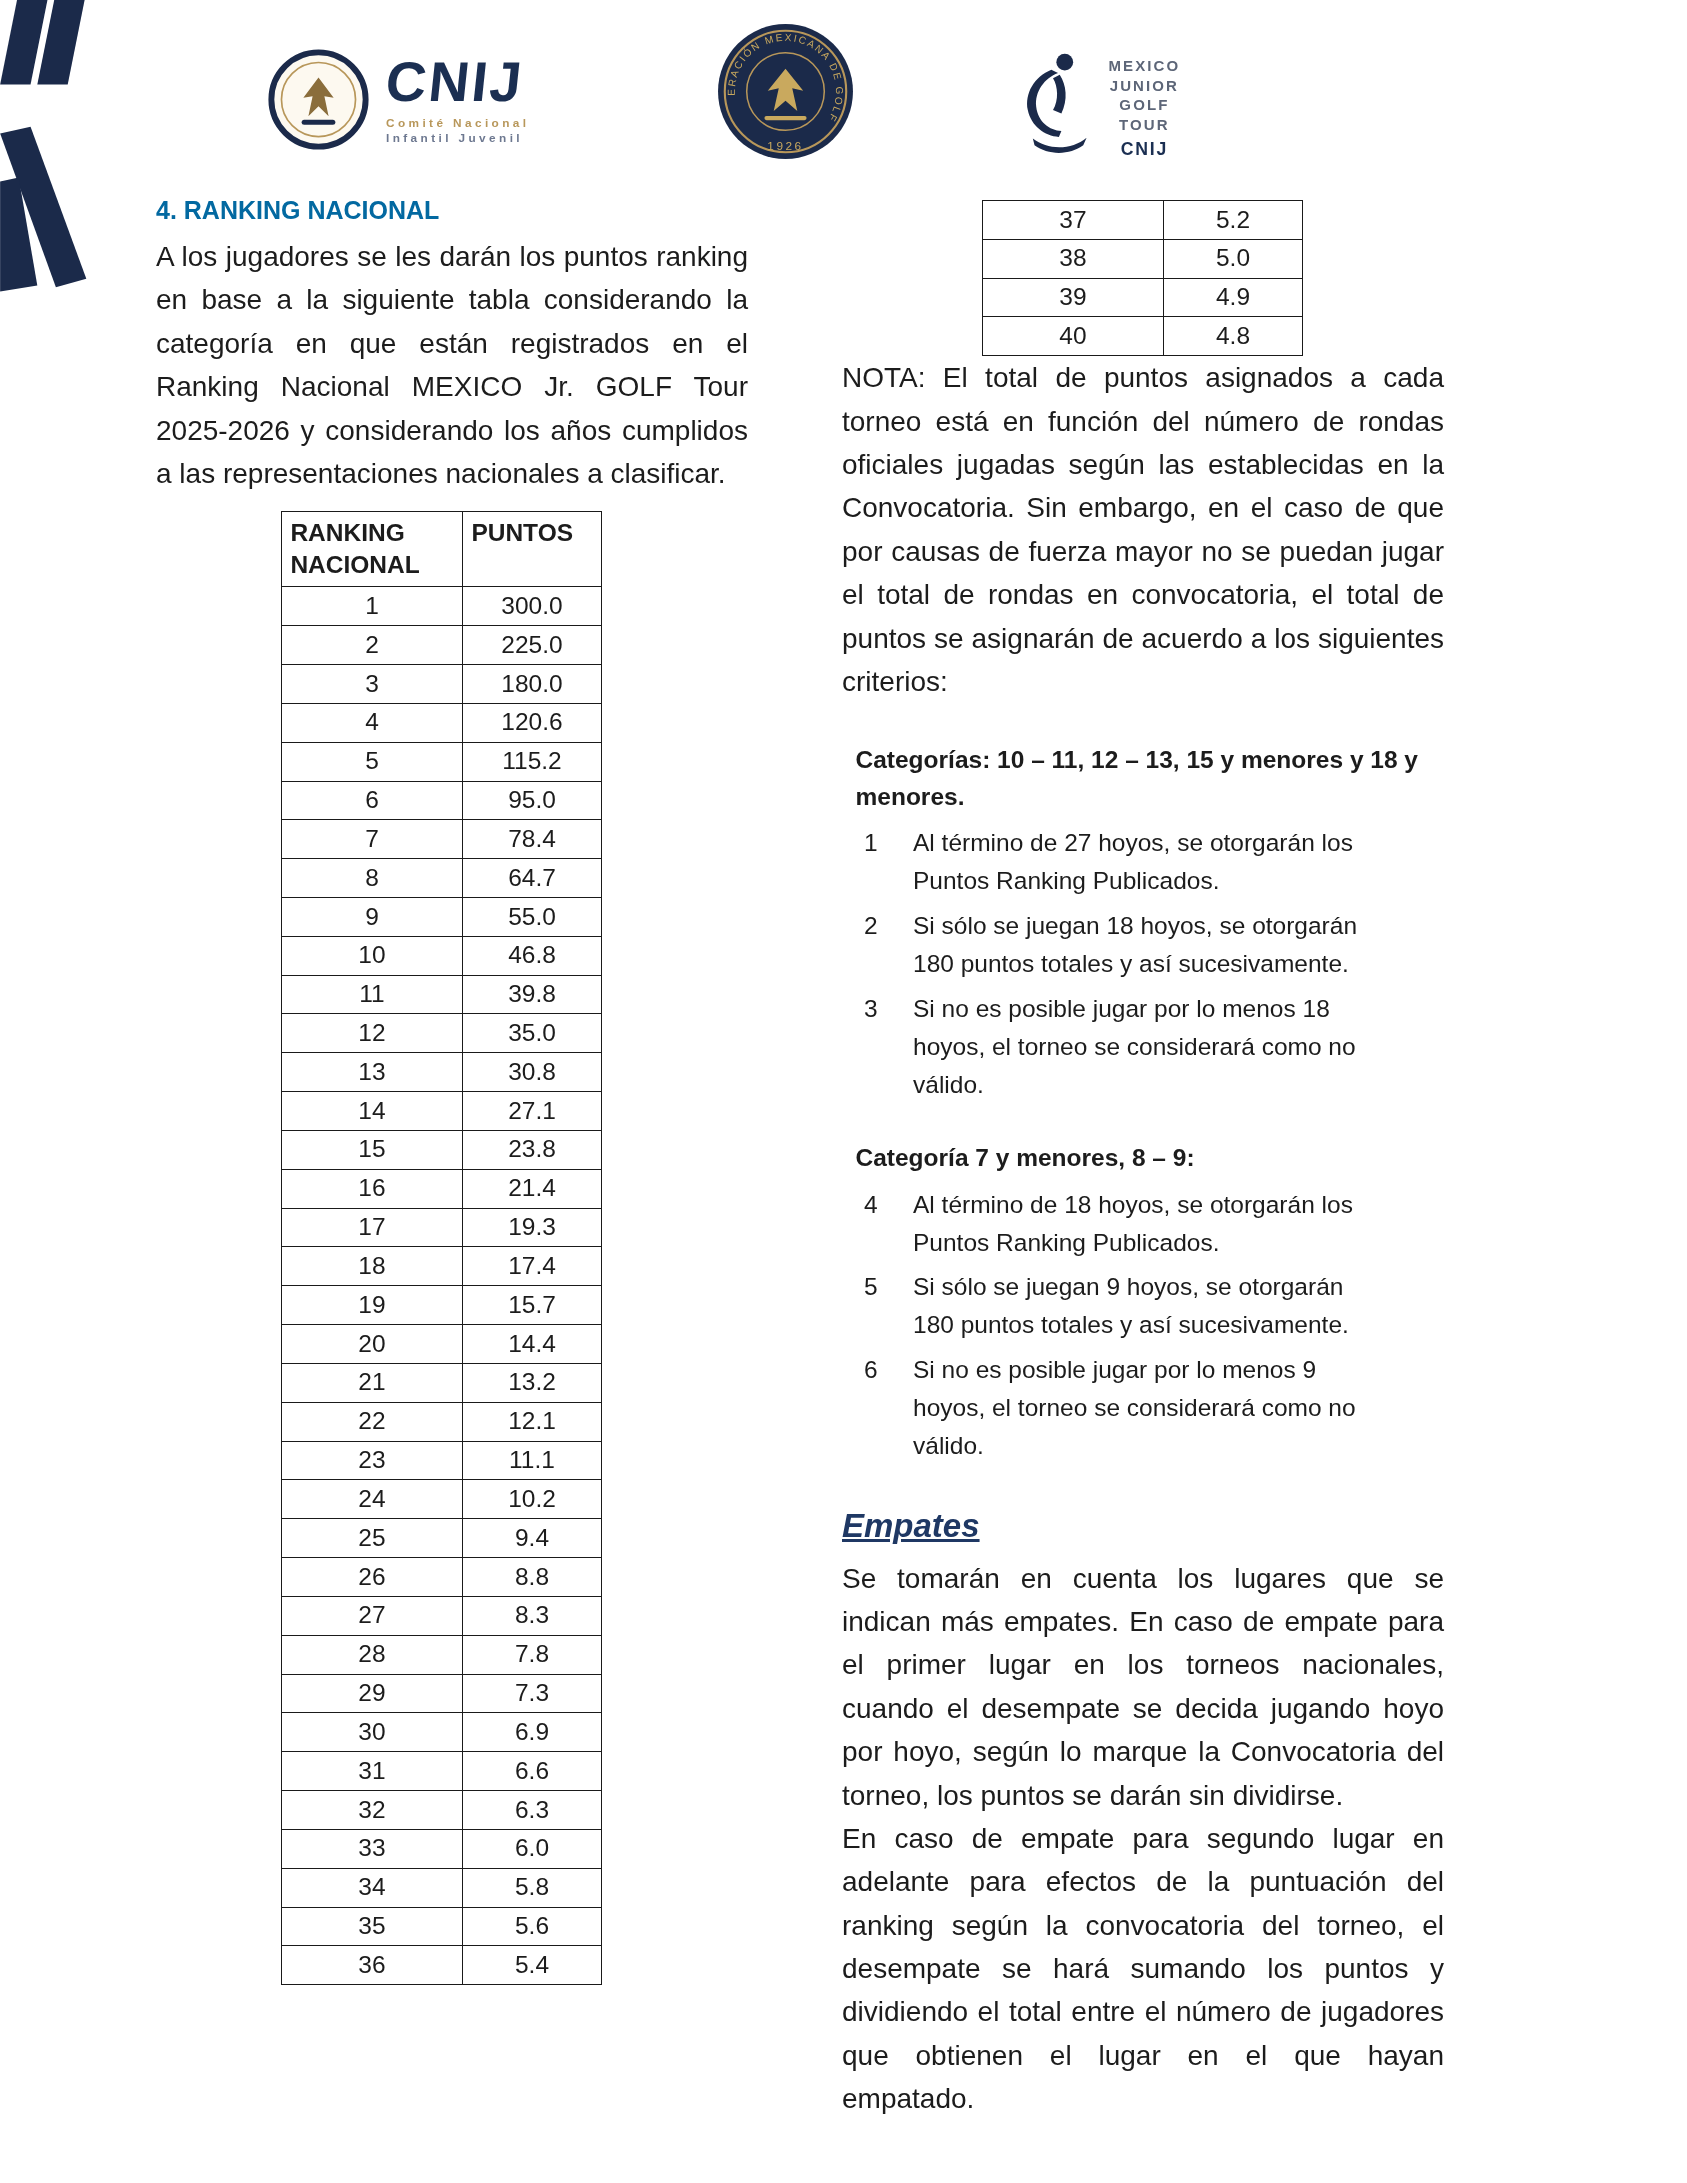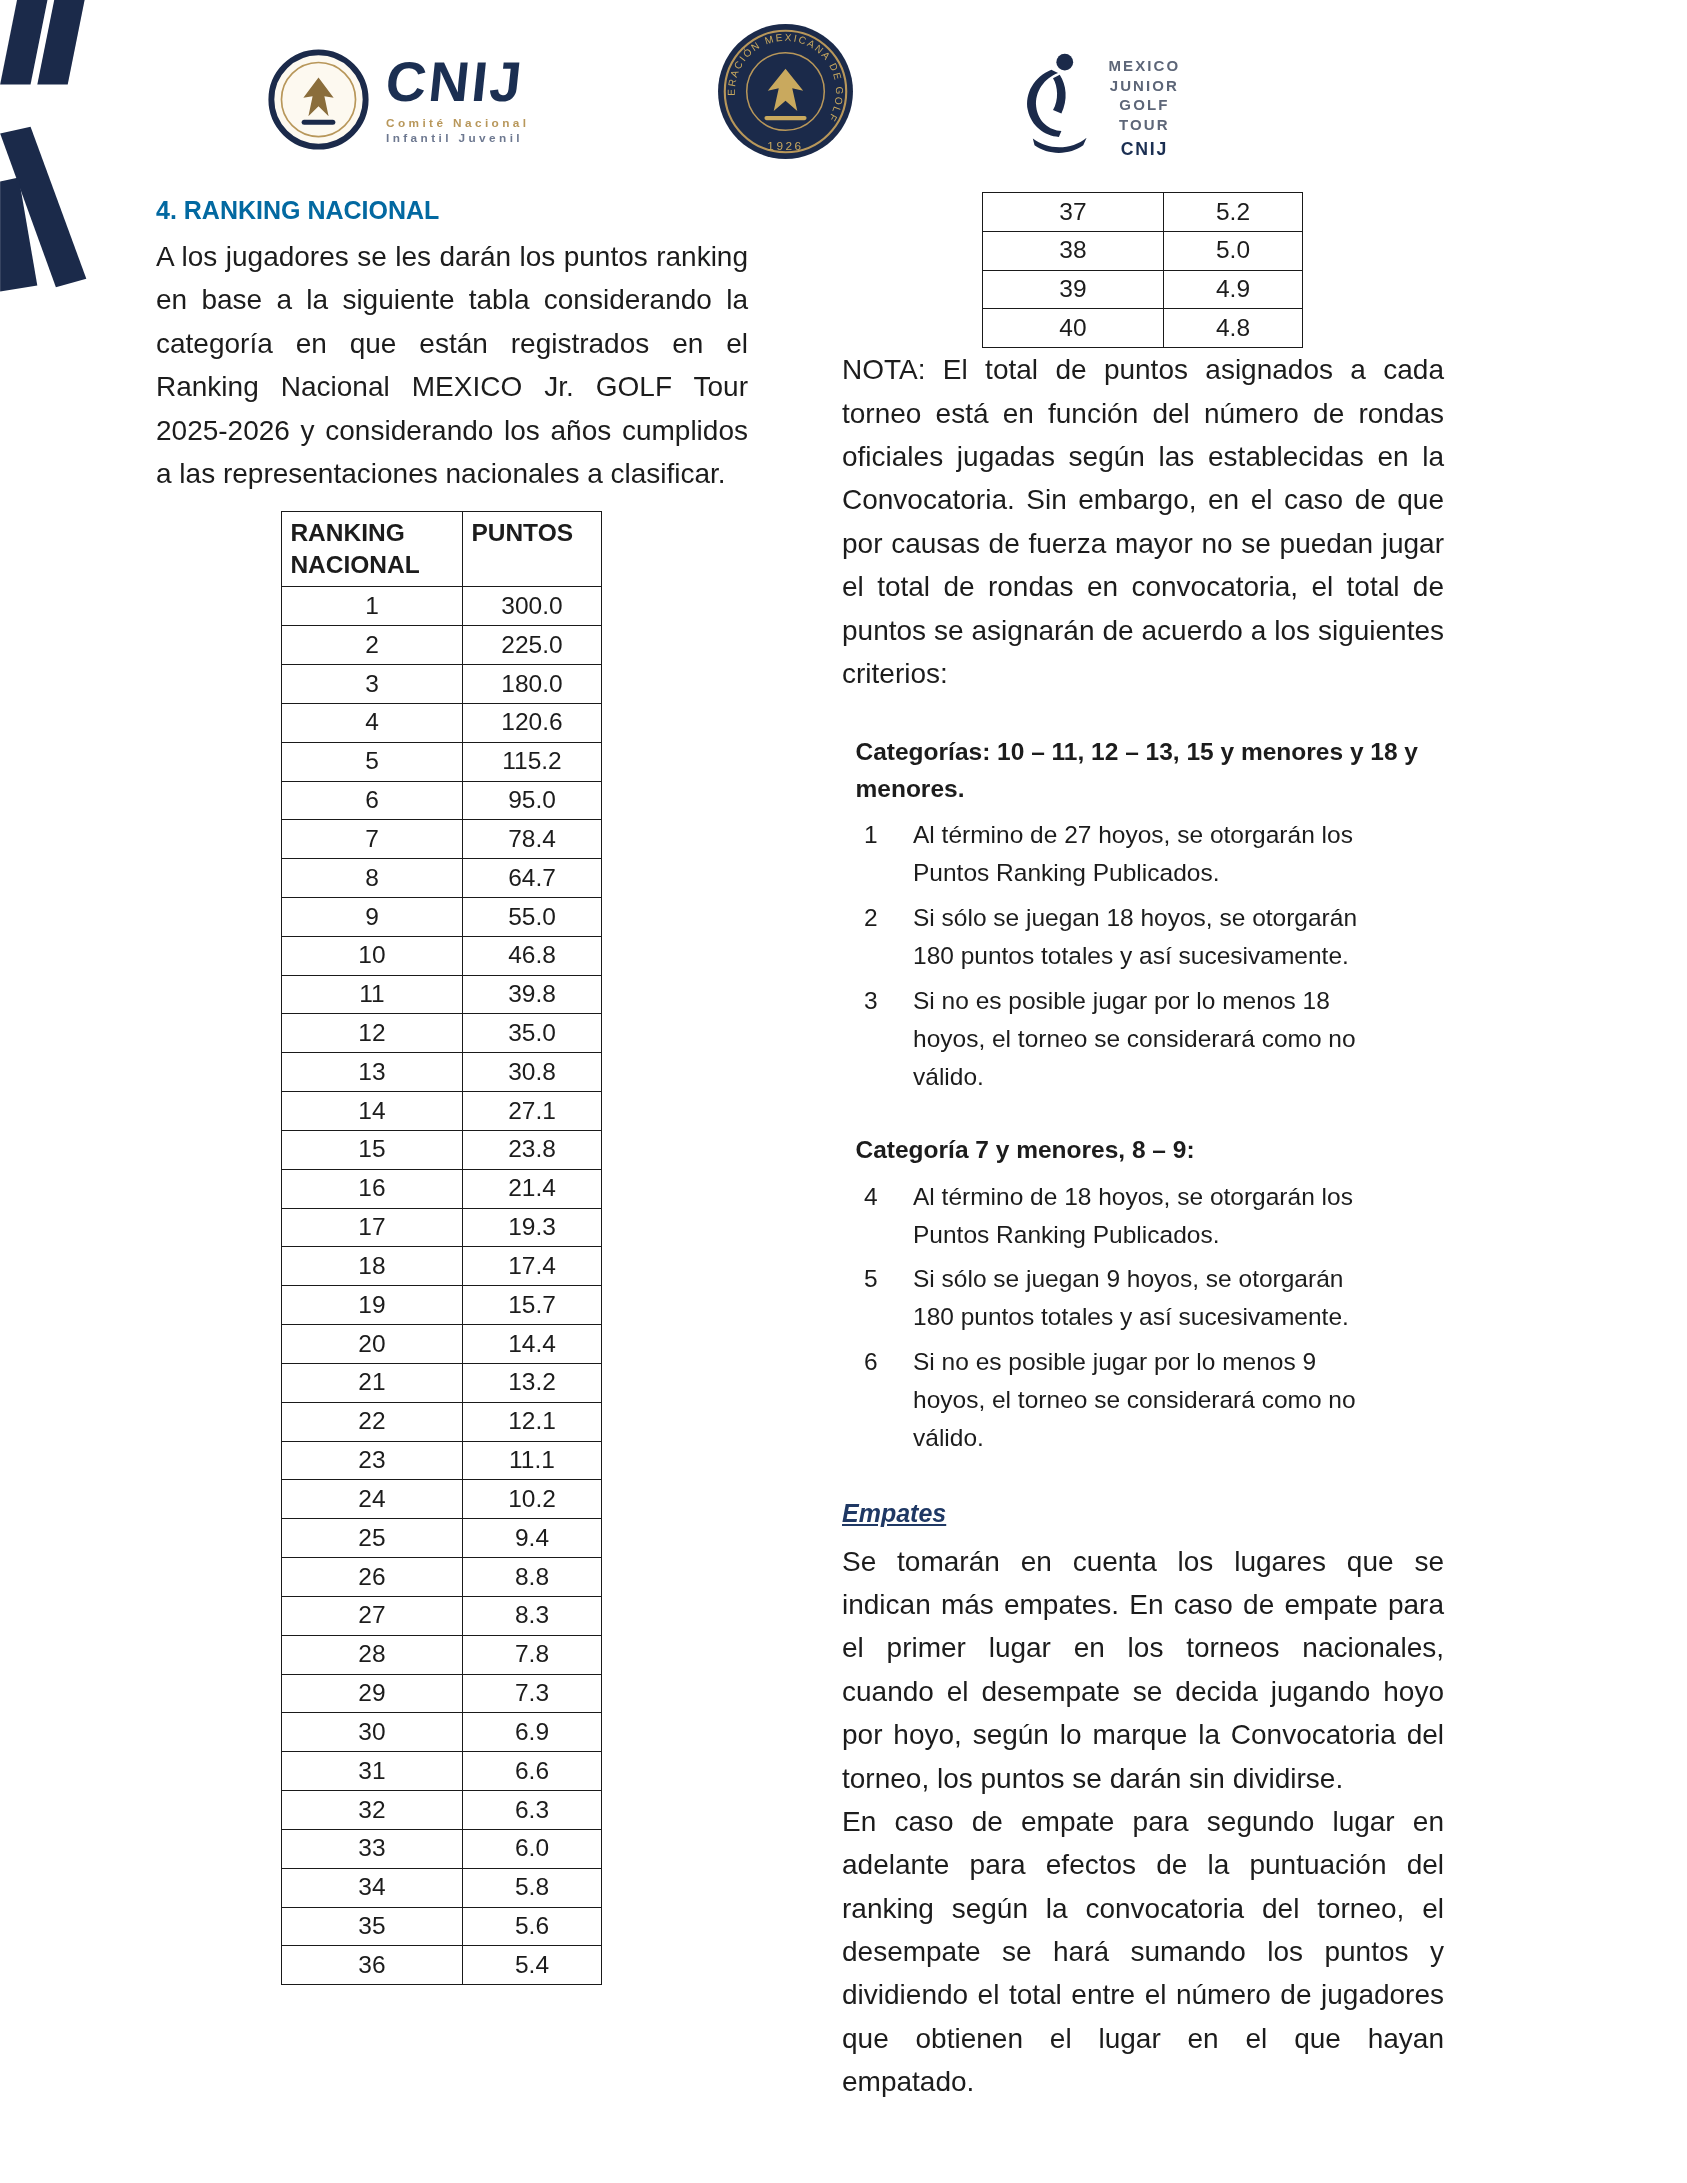--- a/index.html
+++ b/index.html
@@ -21,21 +21,21 @@
   .cnij-sub2{margin-top:3.4px;font-size:11.8px;letter-spacing:3.4px;color:#6d7890;font-weight:600;}
 
   .logo-fmg{position:absolute;left:717px;top:8.4px;}
   .logo-mjgt{position:absolute;left:1011px;top:51px;display:flex;align-items:flex-start;gap:13.5px;text-align:center;}
   .mjgt-text{display:flex;flex-direction:column;padding-top:5px;}
   .mjgt-line{font-size:15px;font-weight:700;letter-spacing:2.1px;color:#5d6678;line-height:1.3;}
   .mjgt-brand{margin-top:5px;font-size:17.7px;font-weight:800;letter-spacing:1.7px;color:#1b2f52;}
 
   
   .col-left{position:absolute;left:156px;top:196px;width:592px;}
-  .col-right{position:absolute;left:842px;top:192px;width:602px;}
+  .col-right{position:absolute;left:842px;top:200px;width:602px;}
 
   .h-section{font-size:25px;font-weight:700;color:#0369a1;margin:0 0 10px 0;}
   p.body-text{font-size:28px;line-height:1.55;text-align:justify;margin:0;}
 
   
   table.ranking{border-collapse:collapse;table-layout:fixed;}
   table.ranking th, table.ranking td{
     border:1.7px solid #1a1a1a;font-size:24.5px;line-height:1.34;
   }
   table.ranking th{
@@ -48,21 +48,21 @@
 
   
   .nota{margin-top:42px;}
   .cat-heading{font-size:24.5px;font-weight:700;line-height:1.5;margin:39px 0 8.4px 0;padding-left:13.5px;}
   .cat-heading.second{margin-top:37px;}
   .list{padding-left:22px;}
   .list-item{display:flex;margin-bottom:6.7px;}
   .list-num{width:49px;flex:none;font-size:24.5px;line-height:1.55;}
   .list-txt{width:477px;font-size:24.5px;line-height:1.55;}
   .empates-h{
-    margin:42px 0 11.8px 0;font-size:25px;font-weight:700;font-style:italic;
+    margin:42px 0 11.8px 0;font-size:33px;font-weight:700;font-style:italic;
     color:#1f3864;text-decoration:underline;
   }
 </style>
 </head>
 <body>
 
 <div class="page">
 
   <svg class="corner" viewBox="0 0 150 380" aria-hidden="true">
     <polygon points="20,0 56,0 36,100 0,100" fill="#1b2a4a"></polygon>

